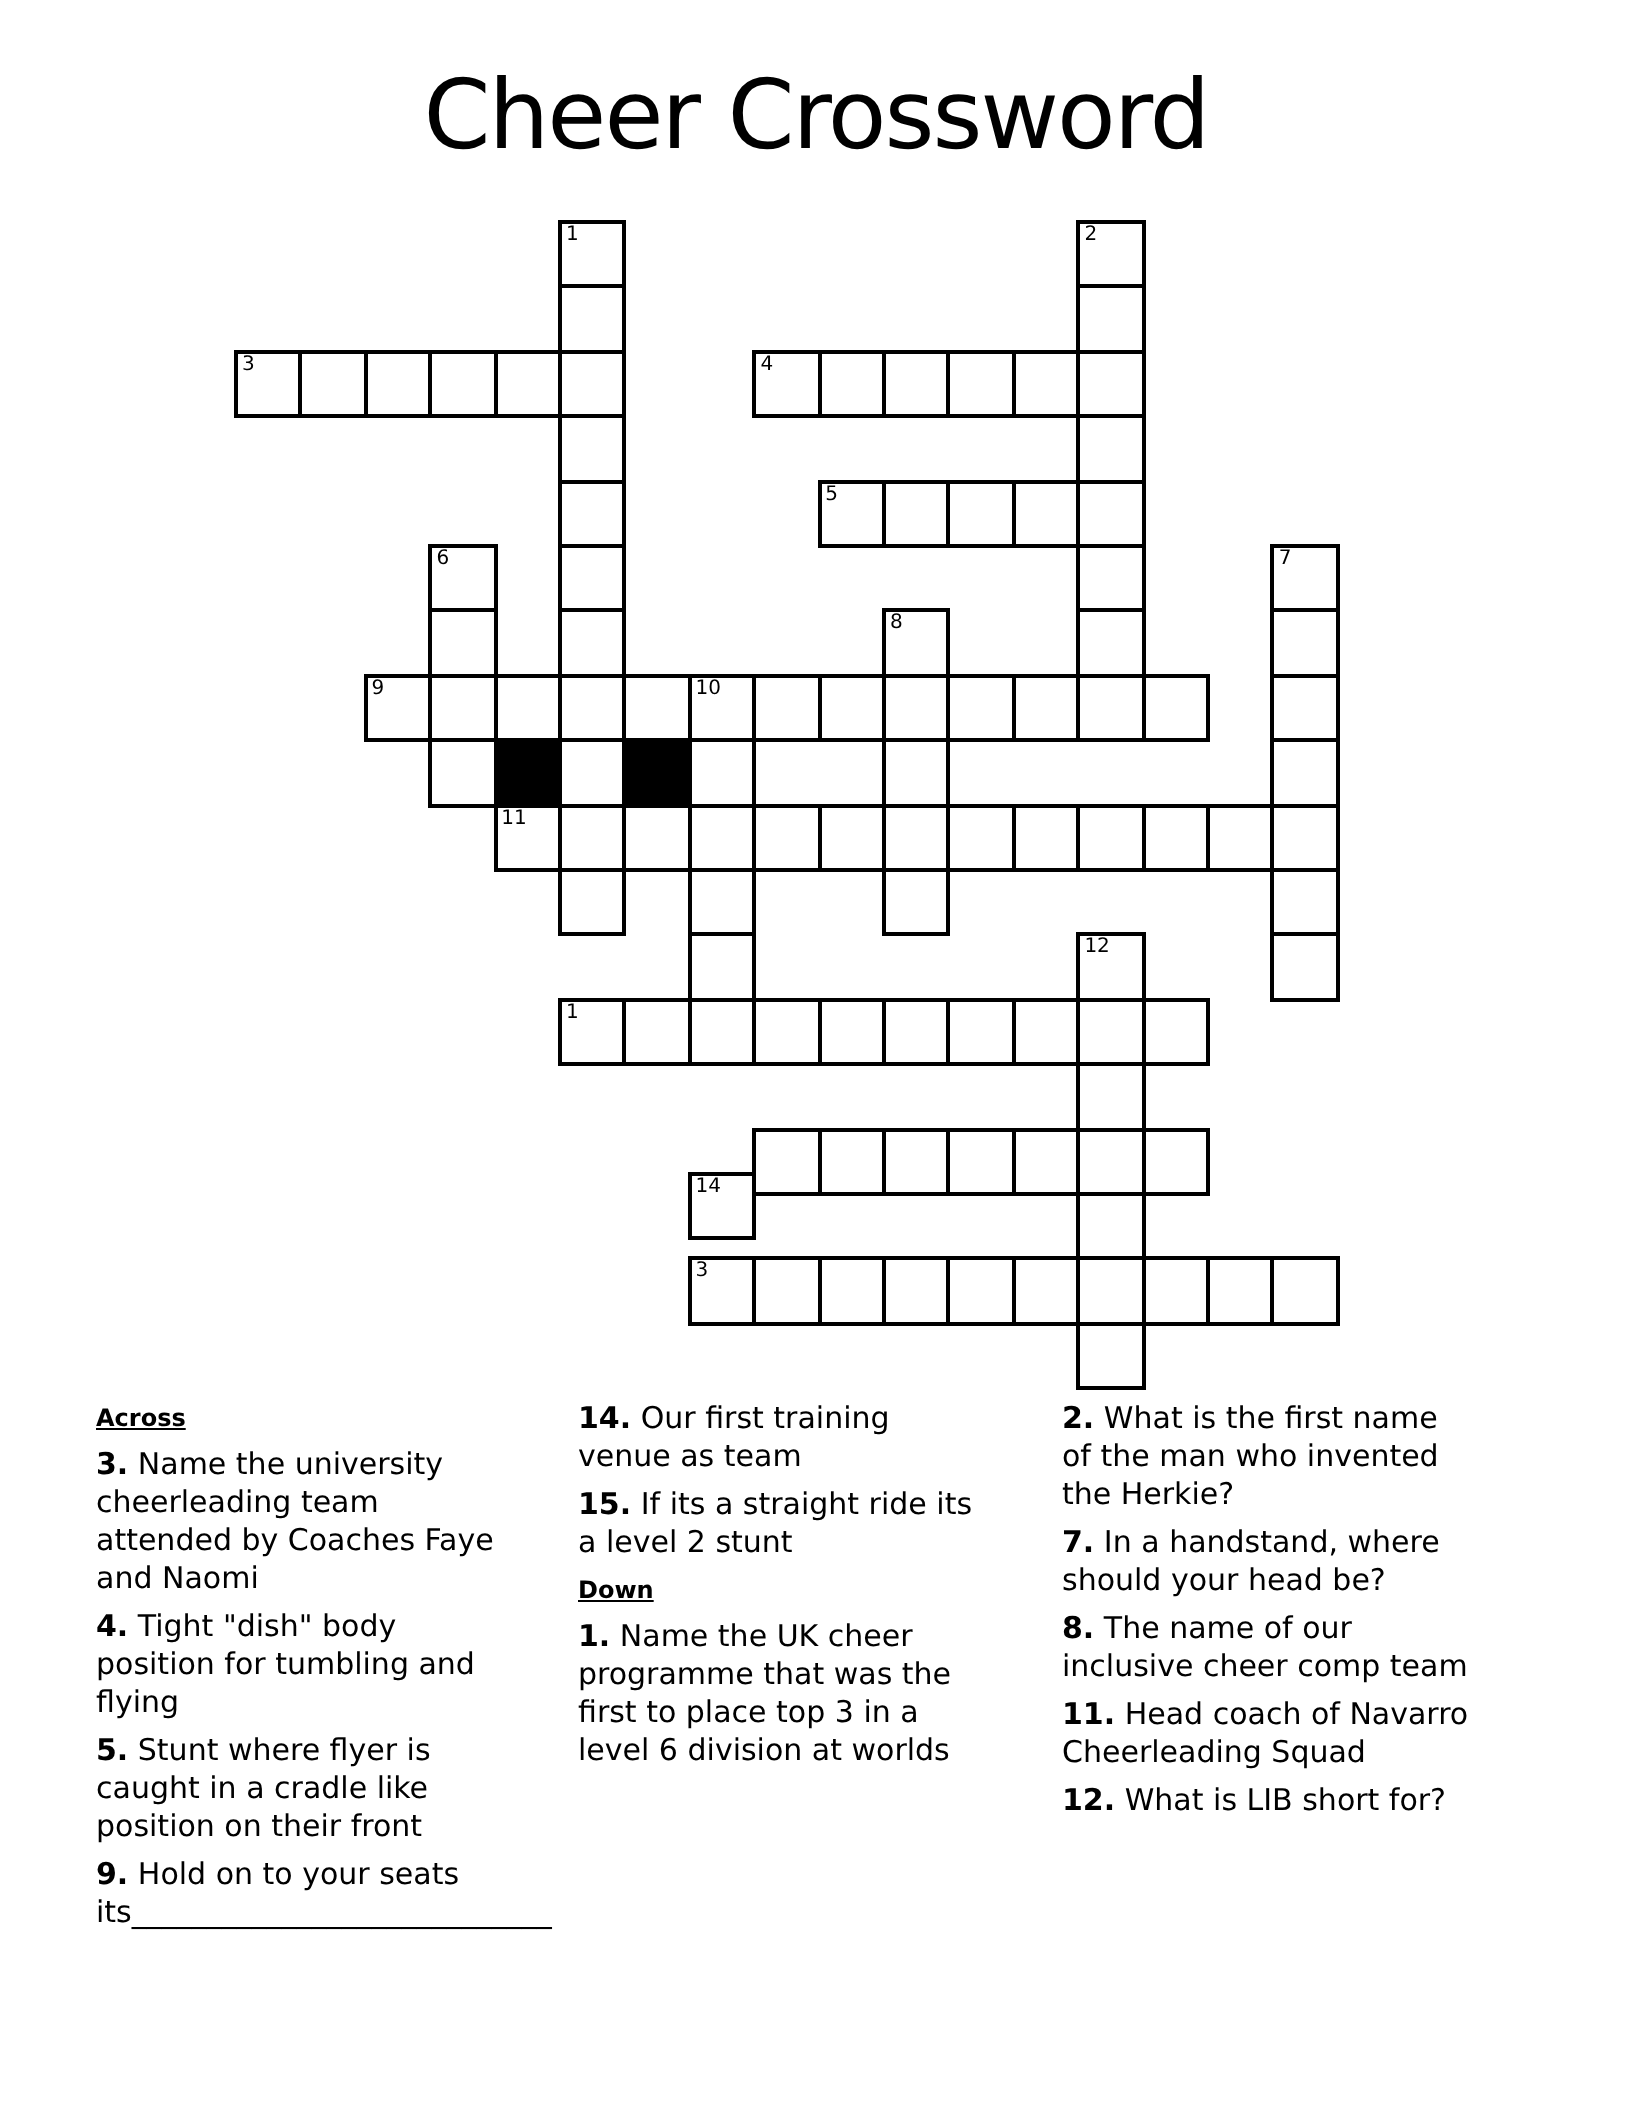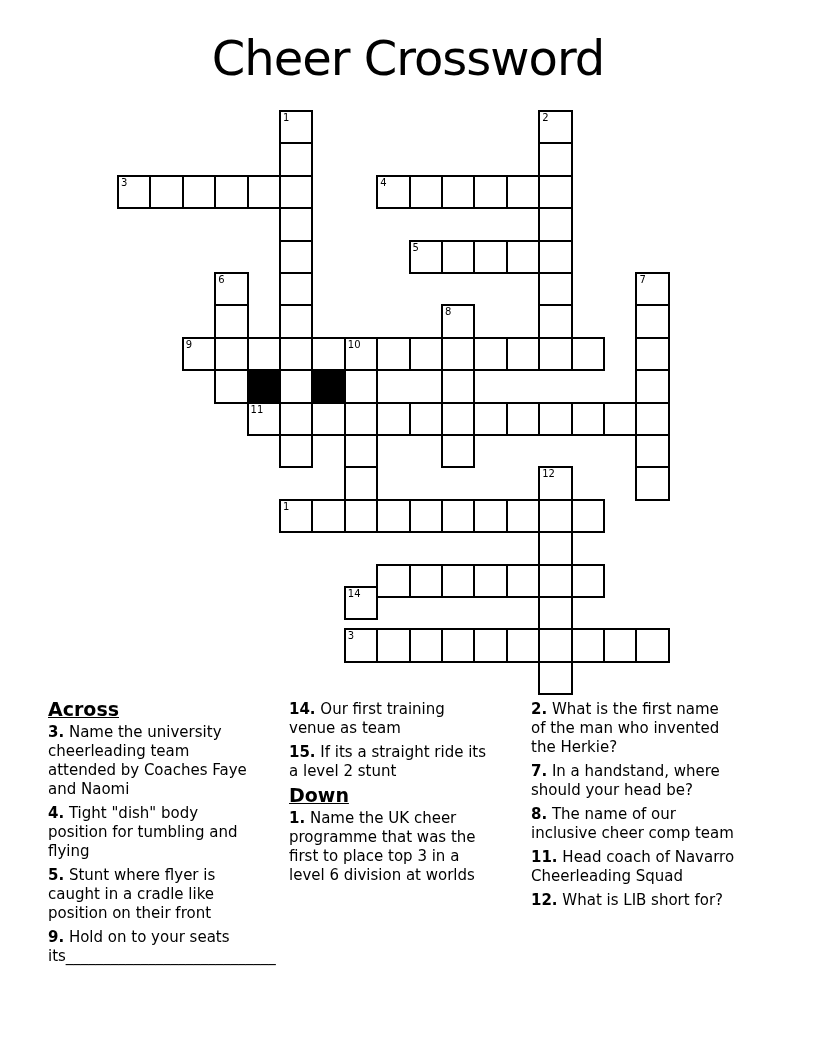--- a/index.html
+++ b/index.html
@@ -25,21 +25,21 @@
     position:absolute;top:0px;left:2px;
     font-size:10px;line-height:11px;font-weight:400;color:#000;
   }
   .clue-col{
     position:absolute;top:700px;font-size:15px;line-height:19px;
   }
   .col-1{left:48px;width:250px;}
   .col-2{left:289px;width:250px;}
   .col-3{left:531px;width:255px;}
   .clue-header{
-    font-weight:bold;text-decoration:underline;margin:0 0 4px 0;font-size:19px;
+    font-weight:bold;text-decoration:underline;margin:0 0 4px 0;font-size:12px;
   }
   .clue{
     margin:0 0 5px 0;white-space:pre-line;
   }
   .clue b{font-weight:bold;}
 </style>
 </head>
 <body>
 
 <div class="page">

